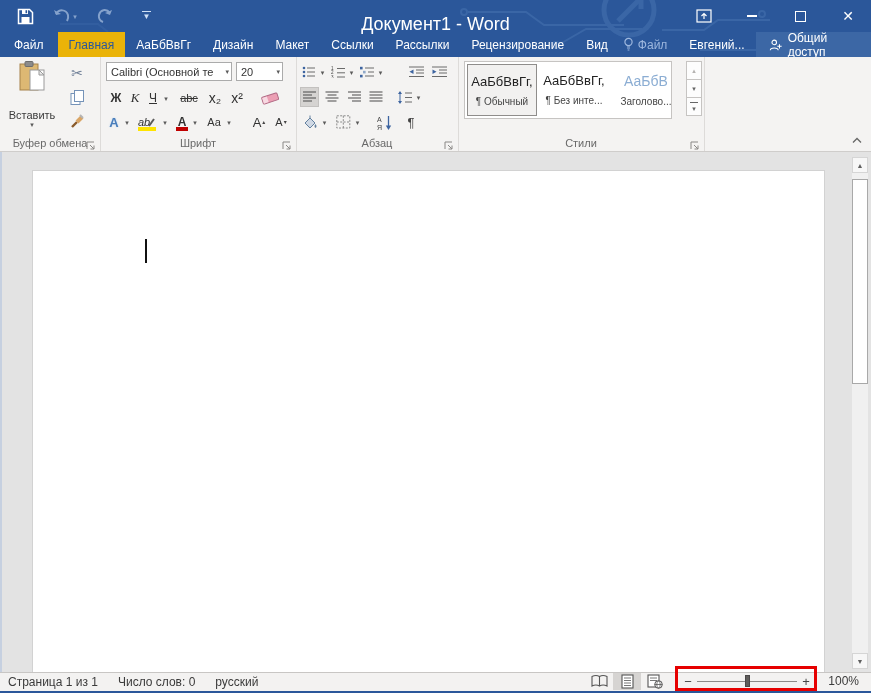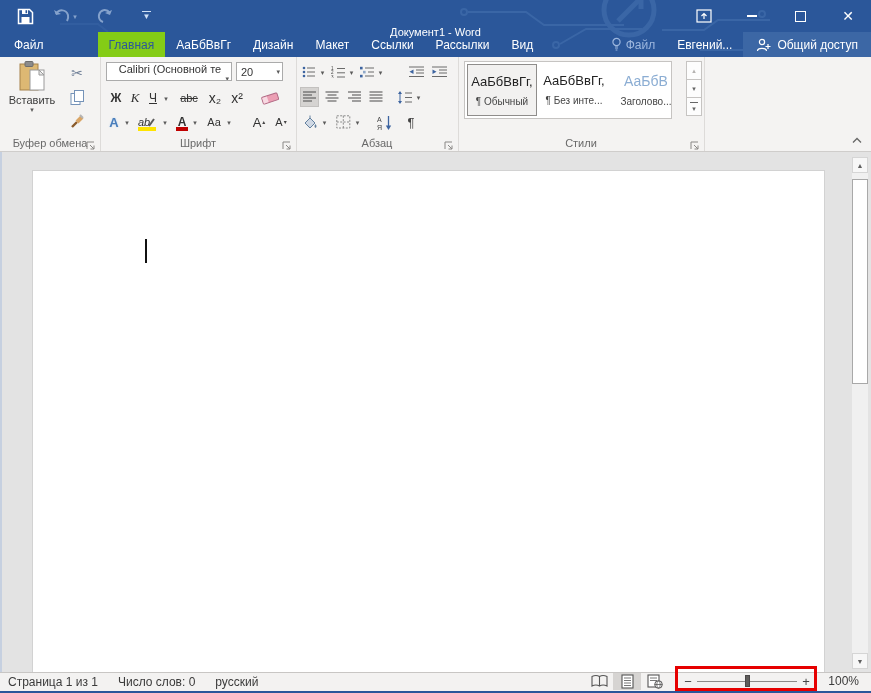--- a/index.html
+++ b/index.html
@@ -9,58 +9,58 @@
 
   
   .topchrome{position:absolute;left:0;top:0;width:871px;height:57px;background:#2b579a;}
   .deco{position:absolute;left:0;top:0;z-index:0;}
   .titlebar{position:absolute;left:0;top:0;width:871px;height:32px;z-index:1;}
   .qat{position:absolute;left:0;top:0;height:32px;display:flex;align-items:center;}
   .qat-btn{width:30px;height:26px;display:flex;align-items:center;justify-content:center;margin-left:10px;}
   .qat-btn.dim{opacity:.55;}
   .qat-more{color:#cfe0f5;font-size:8px;line-height:1;text-align:center;margin-left:22px;}
   .qat-more .bar{display:block;width:9px;height:1.5px;background:#cfe0f5;margin:0 auto 1px;}
-  .win-title{position:absolute;left:0;right:0;top:16px;height:32px;display:flex;align-items:center;justify-content:center;
-             color:#fff;font-size:11px;pointer-events:none;}
+  .win-title{position:absolute;left:0;right:0;top:8px;height:32px;display:flex;align-items:center;justify-content:center;
+             color:#fff;font-size:18px;pointer-events:none;}
   .winctl{position:absolute;top:0;height:32px;display:flex;align-items:center;justify-content:center;width:34px;color:#fff;}
   .ctl-ribbonopts{right:150px;}
   .ctl-min{right:102px;}
   .ctl-max{right:54px;}
   .ctl-close{right:6px;font-size:14px;}
   .minbar{width:10px;height:1.5px;background:#fff;}
   .maxbox{width:9px;height:9px;border:1.2px solid #fff;}
 
   .tabrow{position:absolute;left:0;top:32px;width:871px;height:25px;display:flex;align-items:stretch;z-index:1;}
   .tab{display:flex;align-items:center;padding:0 11px;color:#fff;font-size:12px;white-space:nowrap;}
   .tab-file{padding:0 14px;}
-  .tab.active{background:#84cc16;color:#2b579a;margin-left:40px;}
+  .tab.active{background:#eab308;color:#2b579a;}
   .tab.dim{color:#9db7de;padding-left:4px;}
   .tab-help{margin-left:auto;display:flex;align-items:center;gap:4px;}
   .share{display:flex;align-items:center;gap:6px;background:#3c67a5;color:#fff;font-size:12px;padding:0 13px;}
 
   
   .ribbon{position:absolute;left:0;top:57px;width:871px;height:95px;background:#f4f3f2;border-bottom:1px solid #cfcdcb;box-sizing:border-box;z-index:2;}
   .grp{position:absolute;top:0;bottom:0;border-right:1px solid #dddbd9;}
   .grp-label{position:absolute;bottom:2px;left:0;right:0;text-align:center;font-size:11px;color:#696969;white-space:nowrap;}
   .launcher{position:absolute;bottom:4px;right:4px;width:10px;height:10px;}
   .dd{font-size:7px;color:#5a5a5a;line-height:1;}
   .rbtn{position:absolute;display:flex;align-items:center;justify-content:center;height:20px;color:#333;}
 
   
   .g-clip{left:0;width:100px;}
   .paste{position:absolute;left:6px;top:4px;width:52px;height:72px;display:flex;flex-direction:column;align-items:center;}
-  .paste-label{font-size:11px;color:#3b3b3b;margin-top:1px;}
+  .paste-label{font-size:11px;color:#3b3b3b;margin-top:16px;}
   .clip-side{position:absolute;left:64px;width:26px;height:20px;display:flex;align-items:center;justify-content:center;}
 
   
   .g-font{left:100px;width:196px;}
   .combo{position:absolute;top:5px;height:19px;background:#fff;border:1px solid #ababab;display:flex;align-items:center;
          font-size:11px;color:#333;padding:0 2px 0 4px;box-sizing:border-box;overflow:hidden;white-space:nowrap;}
   .combo .dd{margin-left:auto;padding-left:3px;}
-  .combo-name{left:6px;width:126px;flex-direction:column;}
+  .combo-name{left:6px;width:126px;}
   .combo-size{left:136px;width:47px;}
   .fB{font-weight:bold;font-size:12px;}
   .fI{font-style:italic;font-family:"Liberation Serif",serif;font-size:13px;}
   .fU{text-decoration:underline;font-size:12px;}
   .fS{text-decoration:line-through;font-size:11px;}
   .fx{font-size:14px;justify-content:center;}
   .fxEff{color:#4a7ebb;font-weight:bold;font-size:13px;text-shadow:0 0 2px #bcd4ee;}
   .bar-under{position:absolute;left:2px;right:2px;bottom:1px;height:4px;}
   .fCase{font-size:11px;}
   .tinycaret{font-size:6px;color:#444;vertical-align:top;line-height:1;margin-left:1px;}
@@ -208,20 +208,23 @@
       <div class="tab">
           <span>Макет</span>
         </div>
       <div class="tab">
           <span>Ссылки</span>
         </div>
       <div class="tab">
           <span>Рассылки</span>
         </div>
       <div class="tab">
+          <span>Рецензирование</span>
+        </div>
+      <div class="tab">
           <span>Вид</span>
         </div>
       <div class="tab dim tab-help">
         <svg class="icon" width="11" height="15" viewBox="0 0 11 15">
           <circle cx="5.5" cy="5" r="3.6" fill="none" stroke="#9db7de" stroke-width="1.2"></circle>
           <path d="M4 9 h3 M4 11 h3 M4.6 13 h1.8" stroke="#9db7de" stroke-width="1.1"></path>
         </svg>
         <span>Файл</span>
       </div>
       <div class="tab">

